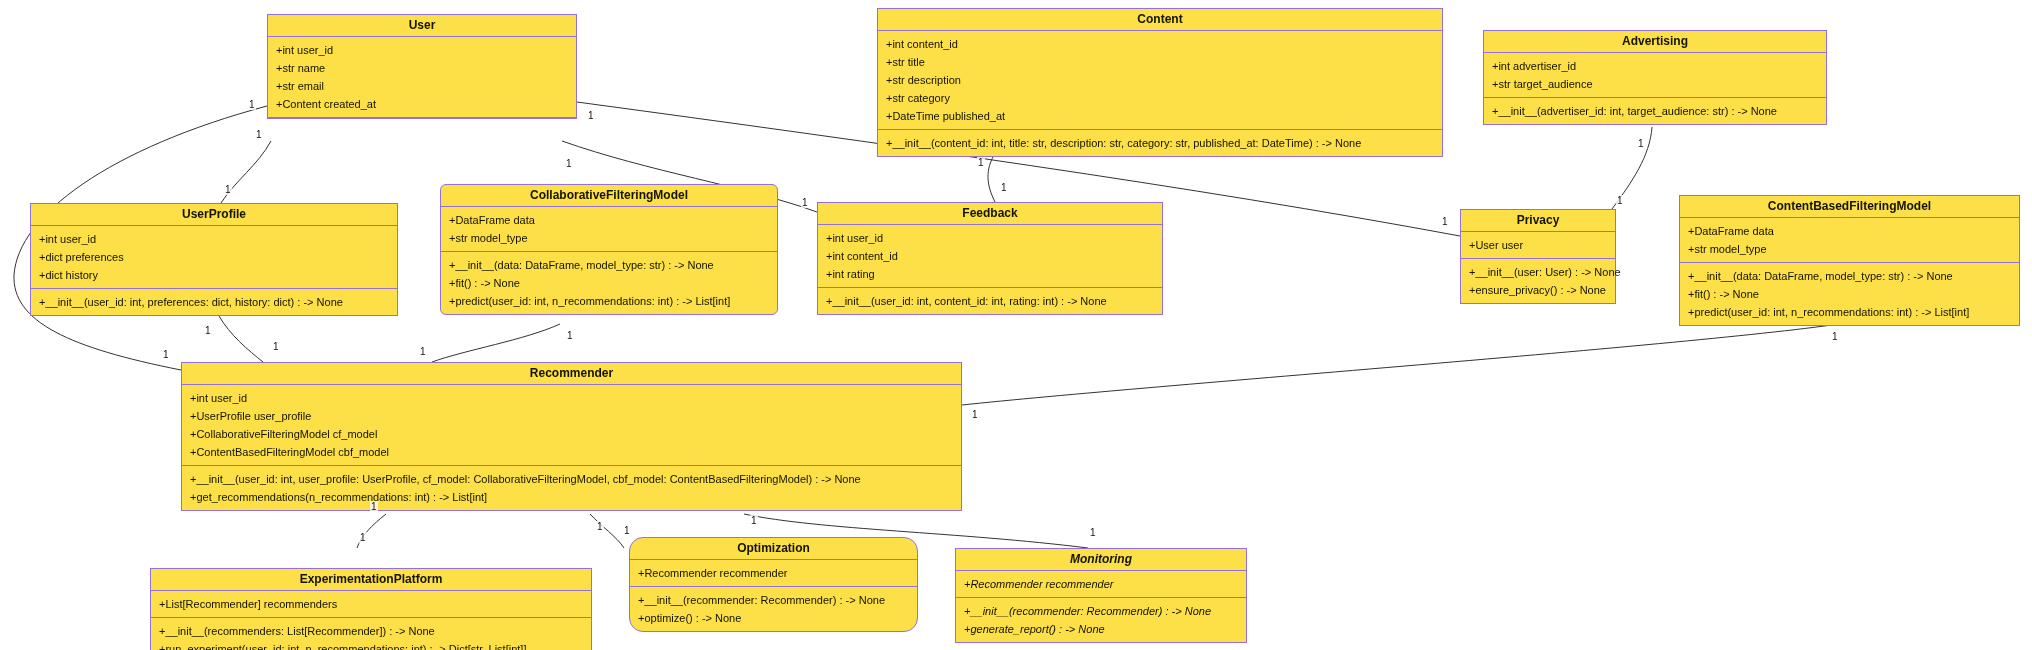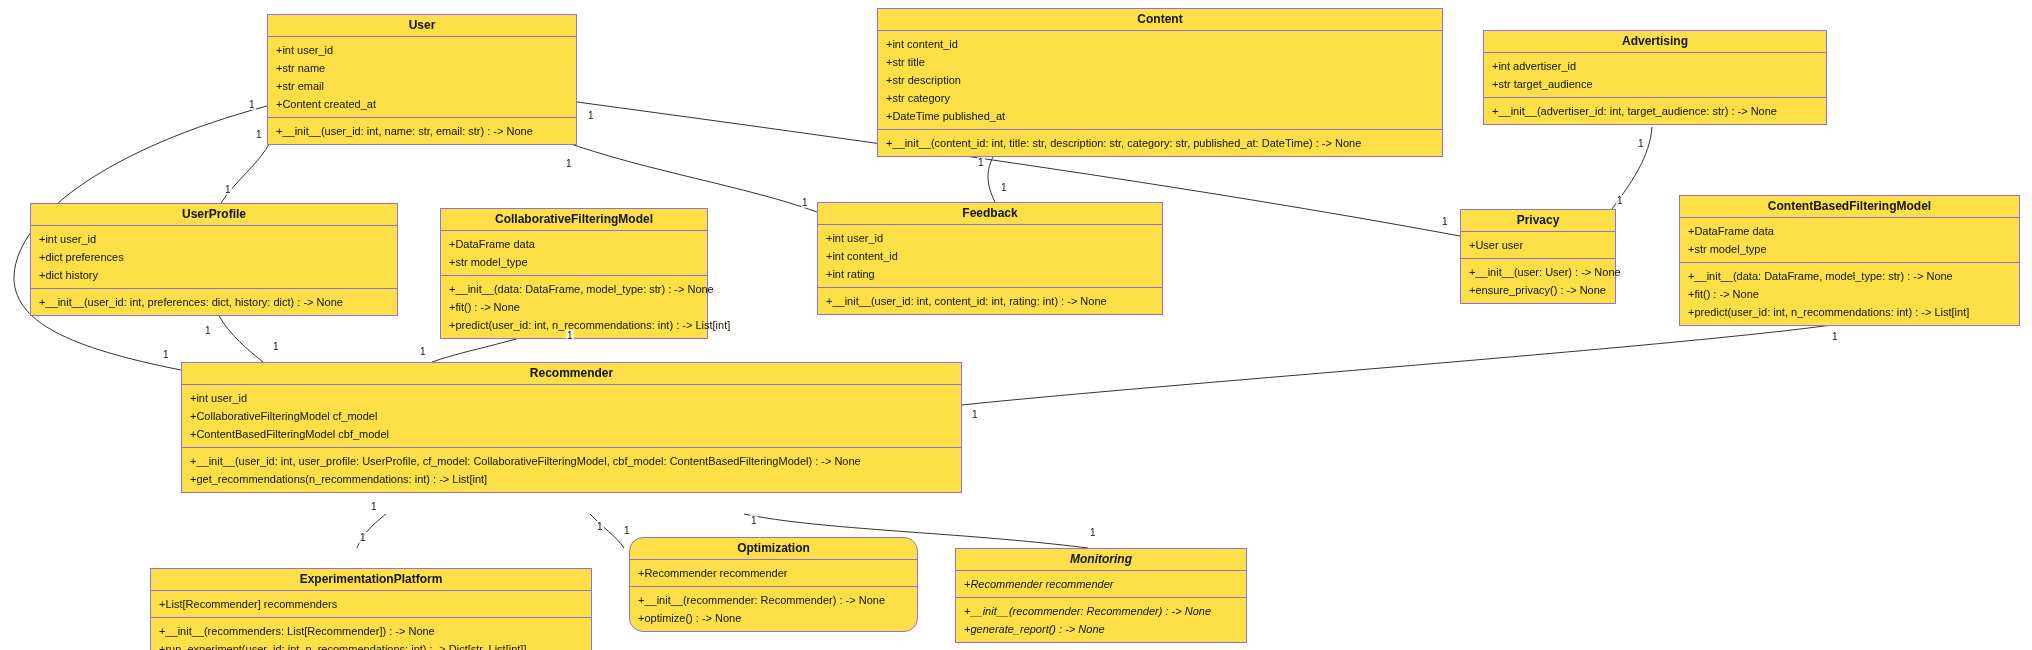--- a/index.html
+++ b/index.html
@@ -27,21 +27,21 @@
     padding:0 8px;white-space:nowrap;
   }
   .mult{
     position:absolute;z-index:3;font-size:10px;color:#131300;
     background:rgba(255,255,255,0.75);padding:0 1px;line-height:11px;
   }
   #cls-user{left:267px;top:14px;width:310px;}
   #cls-content{left:877px;top:8px;width:566px;}
   #cls-advertising{left:1483px;top:30px;width:344px;}
   #cls-userprofile{left:30px;top:203px;width:368px;}
-  #cls-cfm{left:440px;top:208px;width:268px;}
+  #cls-cfm{left:440px;top:184px;width:338px;border-radius:6px;}
   #cls-feedback{left:817px;top:202px;width:346px;}
   #cls-privacy{left:1460px;top:209px;width:156px;}
   #cls-cbfm{left:1679px;top:195px;width:341px;}
   #cls-recommender{left:181px;top:362px;width:781px;}
   #cls-experimentation{left:150px;top:568px;width:442px;}
   #cls-optimization{left:629px;top:537px;width:289px;border-radius:14px;}
   #cls-monitoring{left:955px;top:548px;width:292px;font-style:italic;}
 </style>
 </head>
 <body>
@@ -62,23 +62,20 @@
 </svg>
 
 <div class="uml-class" id="cls-user">
   <div class="uml-title">User</div>
   <div class="uml-section uml-attrs">
     <div class="uml-member">+int user_id</div>
     <div class="uml-member">+str name</div>
     <div class="uml-member">+str email</div>
     <div class="uml-member">+Content created_at</div>
   </div>
-  <div class="uml-section">
-    <div class="uml-member">+__init__(user_id: int, name: str, email: str) : -&gt; None</div>
-  </div>
 </div>
 
 <div class="uml-class" id="cls-content">
   <div class="uml-title">Content</div>
   <div class="uml-section uml-attrs">
     <div class="uml-member">+int content_id</div>
     <div class="uml-member">+str title</div>
     <div class="uml-member">+str description</div>
     <div class="uml-member">+str category</div>
     <div class="uml-member">+DateTime published_at</div>
@@ -157,20 +154,21 @@
     <div class="uml-member">+__init__(data: DataFrame, model_type: str) : -&gt; None</div>
     <div class="uml-member">+fit() : -&gt; None</div>
     <div class="uml-member">+predict(user_id: int, n_recommendations: int) : -&gt; List[int]</div>
   </div>
 </div>
 
 <div class="uml-class" id="cls-recommender">
   <div class="uml-title">Recommender</div>
   <div class="uml-section uml-attrs">
     <div class="uml-member">+int user_id</div>
+    <div class="uml-member">+UserProfile user_profile</div>
     <div class="uml-member">+CollaborativeFilteringModel cf_model</div>
     <div class="uml-member">+ContentBasedFilteringModel cbf_model</div>
   </div>
   <div class="uml-section">
     <div class="uml-member">+__init__(user_id: int, user_profile: UserProfile, cf_model: CollaborativeFilteringModel, cbf_model: ContentBasedFilteringModel) : -&gt; None</div>
     <div class="uml-member">+get_recommendations(n_recommendations: int) : -&gt; List[int]</div>
   </div>
 </div>
 
 <div class="uml-class" id="cls-experimentation">

